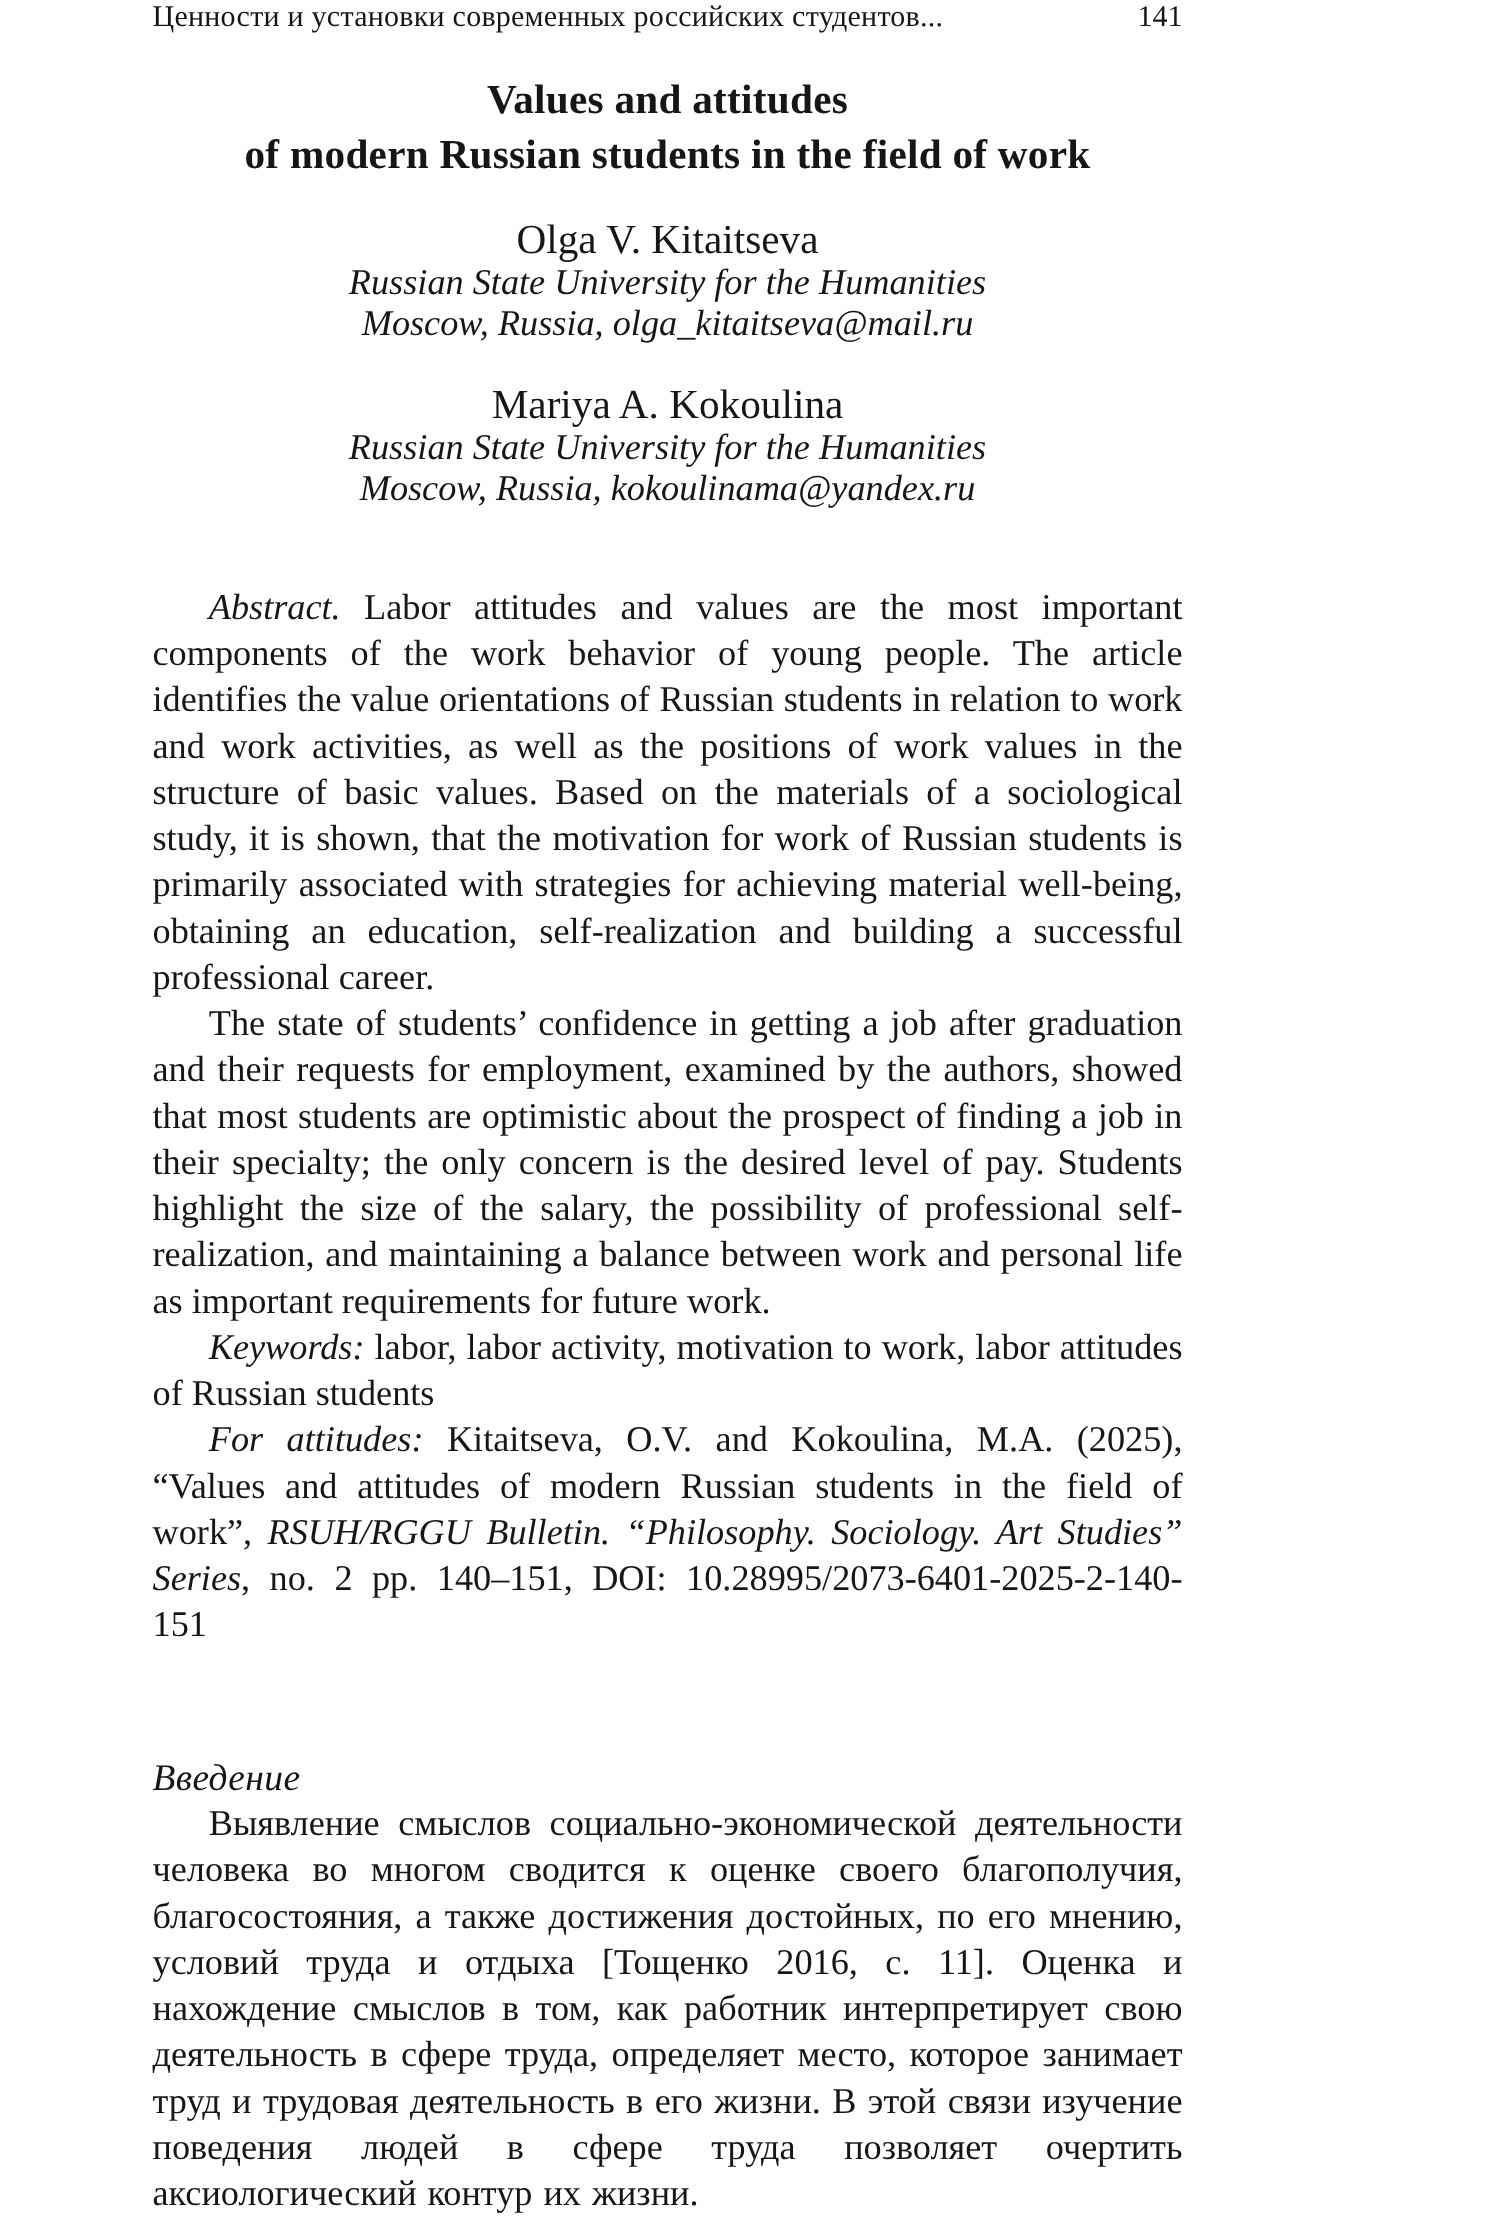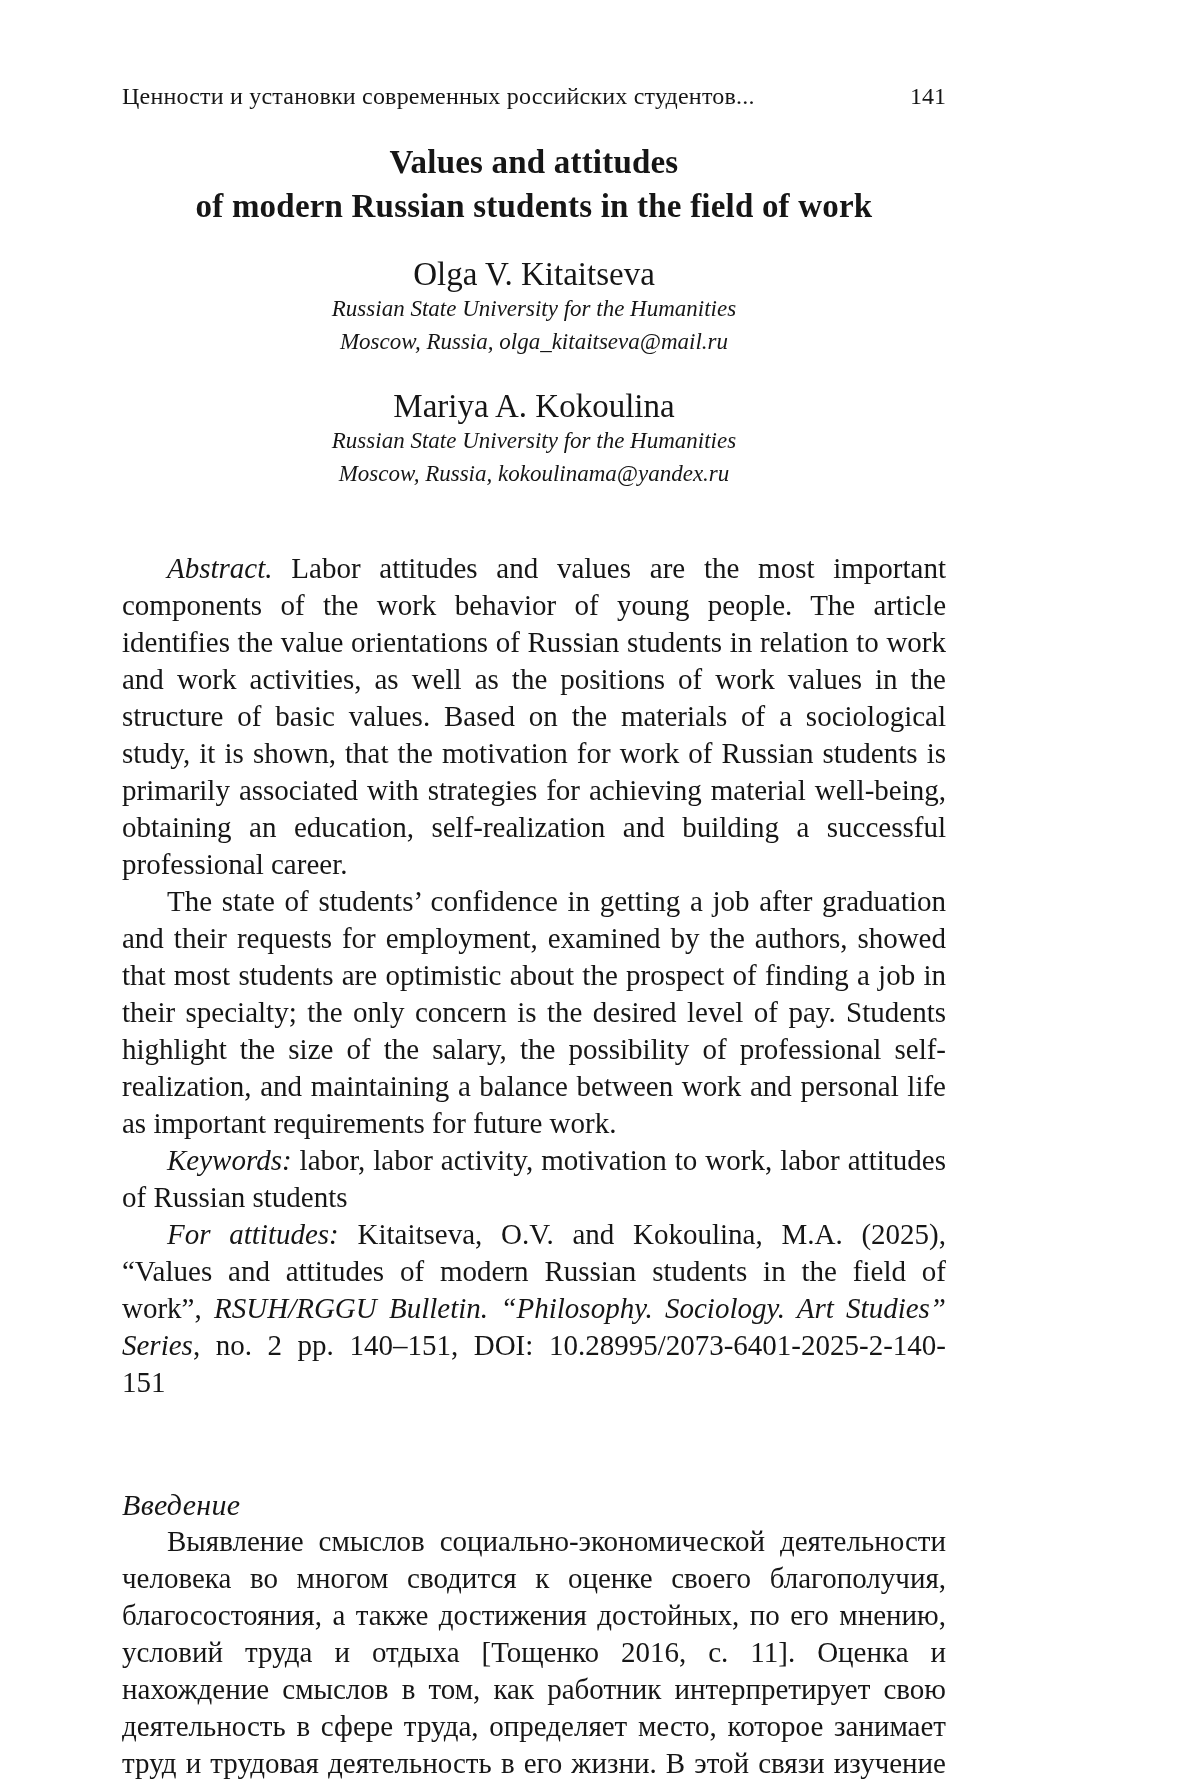--- a/index.html
+++ b/index.html
@@ -17,42 +17,41 @@
     font-family: "Liberation Serif", "DejaVu Serif", serif;
     overflow: hidden;
   }
   .content {
     position: absolute;
     left: 122px;
     top: 0;
     width: 824px;
   }
   .running-head {
-    padding-top: 82px;
     display: flex;
     justify-content: space-between;
     align-items: flex-start;
     font-size: 24px;
     line-height: 28px;
   }
   .running-head .head-title { letter-spacing: 0.2px; }
   .article-title {
     margin: 30px 0 0 0;
     font-size: 33px;
     font-weight: bold;
     line-height: 44px;
     text-align: center;
     letter-spacing: 0.2px;
   }
   .author-block { margin-top: 28px; text-align: center; }
   .author-block.second { margin-top: 30px; }
   .author-name { font-size: 33px; line-height: 36px; }
   .author-affiliation, .author-contact {
     font-style: italic;
-    font-size: 23px;
+    font-size: 29px;
     line-height: 33px;
   }
   .abstract { margin-top: 60px; }
   p.body-par {
     margin: 0;
     font-size: 29px;
     line-height: 37px;
     text-align: justify;
     text-indent: 45px;
   }

